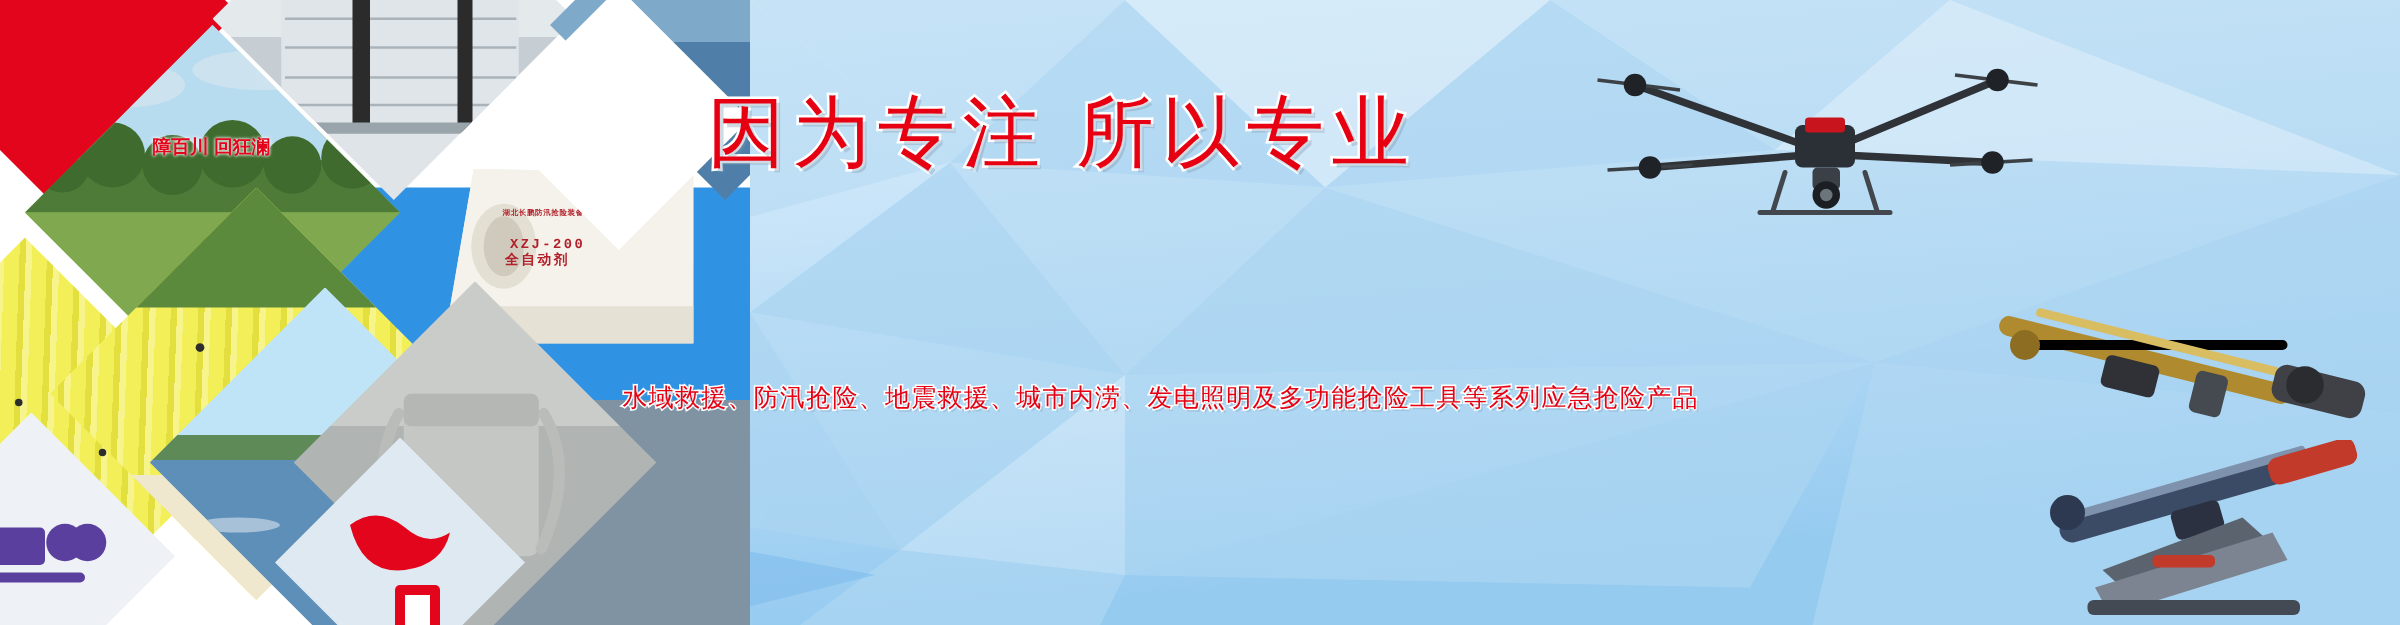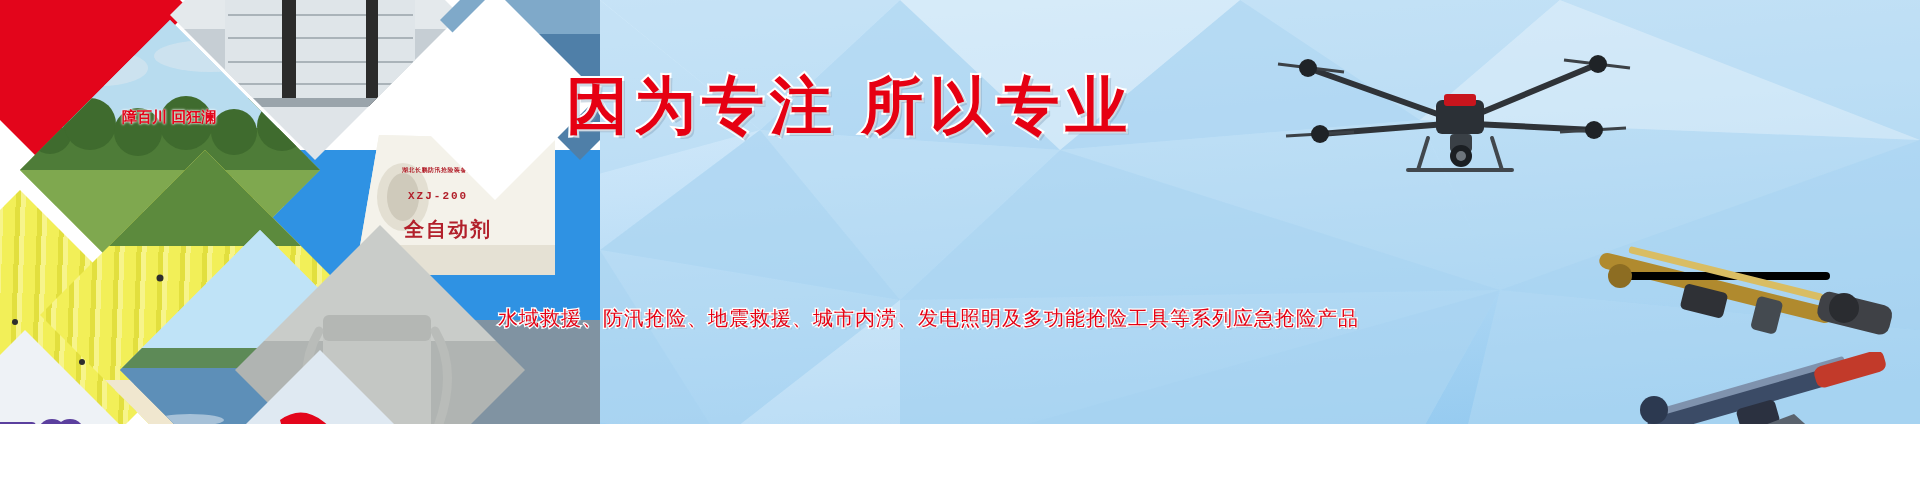--- a/index.html
+++ b/index.html
@@ -1,20 +1,20 @@
 <!DOCTYPE html>
 <html><head>
 <meta charset="utf-8">
 <style>
   html,body{margin:0;padding:0;background:#fff;}
   body{font-family:"Liberation Sans","DejaVu Sans",sans-serif;}
 
   .banner{
     position:relative;
-    width:1920px;height:424px;
+    width:1920px;height:500px;
     overflow:hidden;
     background:linear-gradient(160deg,#dff0fb 0%,#cfe8f9 25%,#bfe0f7 55%,#a9d6f4 80%,#9ecff2 100%);
   }
 
   
   .poly{position:absolute;top:0;left:0;width:1920px;height:500px;}
 
   
   .collage{position:absolute;left:0;top:0;width:600px;height:500px;overflow:hidden;}
   .tile{position:absolute;overflow:hidden;}
@@ -42,21 +42,21 @@
     white-space:nowrap;
     text-shadow:0 0 2px #fff,0 0 3px #fff;
   }
 
   .machine-txt{position:absolute;color:#b2202b;font-weight:bold;white-space:nowrap;margin-top:16px;}
 
   
   .headline-1,.headline-2{
     position:absolute;
     color:#e60012;
-    font-weight:bold;
+    font-weight:normal;
     white-space:nowrap;
     letter-spacing:2px;
     -webkit-text-stroke:4px #ffffff;
     paint-order:stroke fill;
     text-shadow:3px 3px 0 rgba(120,150,175,.35);
   }
   .headline-1{left:566px;top:64px;font-size:62px;letter-spacing:6px;}
   .headline-2{left:672px;top:177px;font-size:54px;letter-spacing:3px;}
 
   .subline{
@@ -200,21 +200,21 @@
                 clip-path:polygon(12% 0,100% 3%,100% 100%,0 100%);">
       <svg width="200" height="140" viewBox="0 0 200 140">
         <rect x="0" y="0" width="200" height="140" fill="#f4f2ea"></rect>
         <ellipse cx="48" cy="62" rx="26" ry="34" fill="#e3dfd2"></ellipse>
         <ellipse cx="48" cy="62" rx="16" ry="24" fill="#cfcabb"></ellipse>
         <rect x="0" y="110" width="200" height="30" fill="#e5e1d4"></rect>
       </svg>
     </div>
     <div class="machine-txt" style="left:402px;top:150px;font-size:6px;letter-spacing:0.5px;">湖北长鹏防汛抢险装备公司</div>
     <div class="machine-txt" style="left:408px;top:174px;font-size:11px;letter-spacing:2px;font-family:'Liberation Mono',monospace;">XZJ-200</div>
-    <div class="machine-txt" style="left:404px;top:200px;font-size:20px;letter-spacing:2px;text-align:right;">全自动剂</div>
+    <div class="machine-txt" style="left:404px;top:184px;font-size:11px;letter-spacing:2px;text-align:right;">全自动剂</div>
 
     <div class="tile dia sky-water" style="left:120px;top:230px;width:280px;height:280px;">
       <svg width="280" height="280" viewBox="0 0 280 280">
         <rect x="0" y="0" width="280" height="120" fill="#bfe3f7"></rect>
         <rect x="0" y="118" width="280" height="20" fill="#5d8a57"></rect>
         <rect x="0" y="138" width="280" height="142" fill="#5d8fb8"></rect>
         <g fill="#ffffff" opacity=".45">
           <ellipse cx="70" cy="190" rx="34" ry="6"></ellipse>
           <ellipse cx="180" cy="215" rx="40" ry="7"></ellipse>
         </g>

